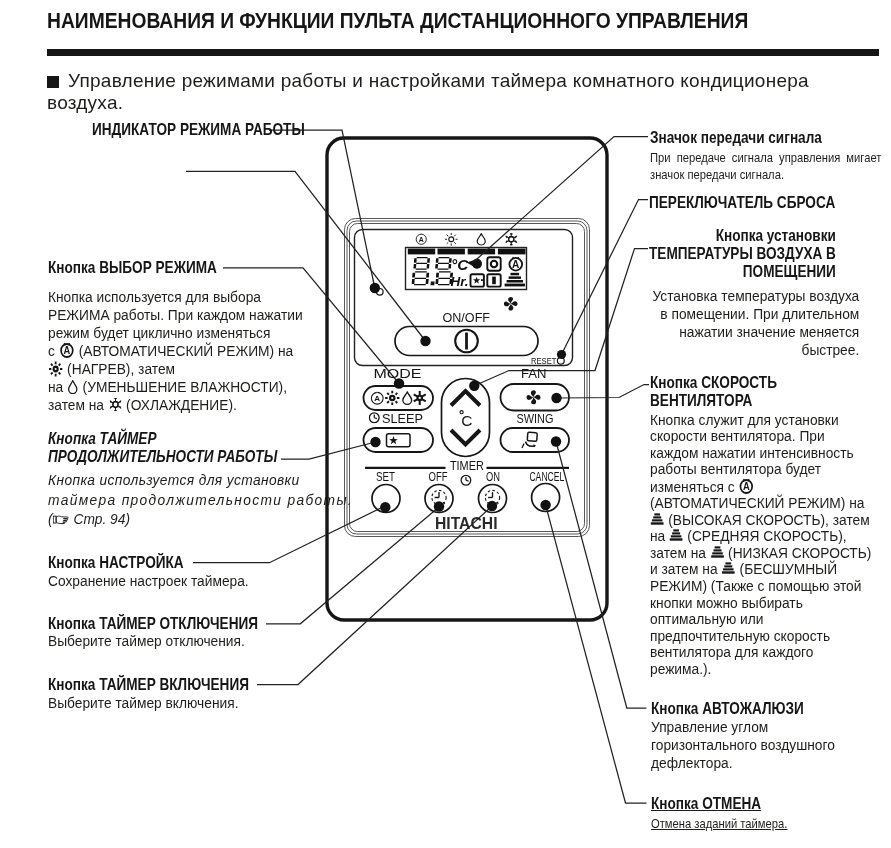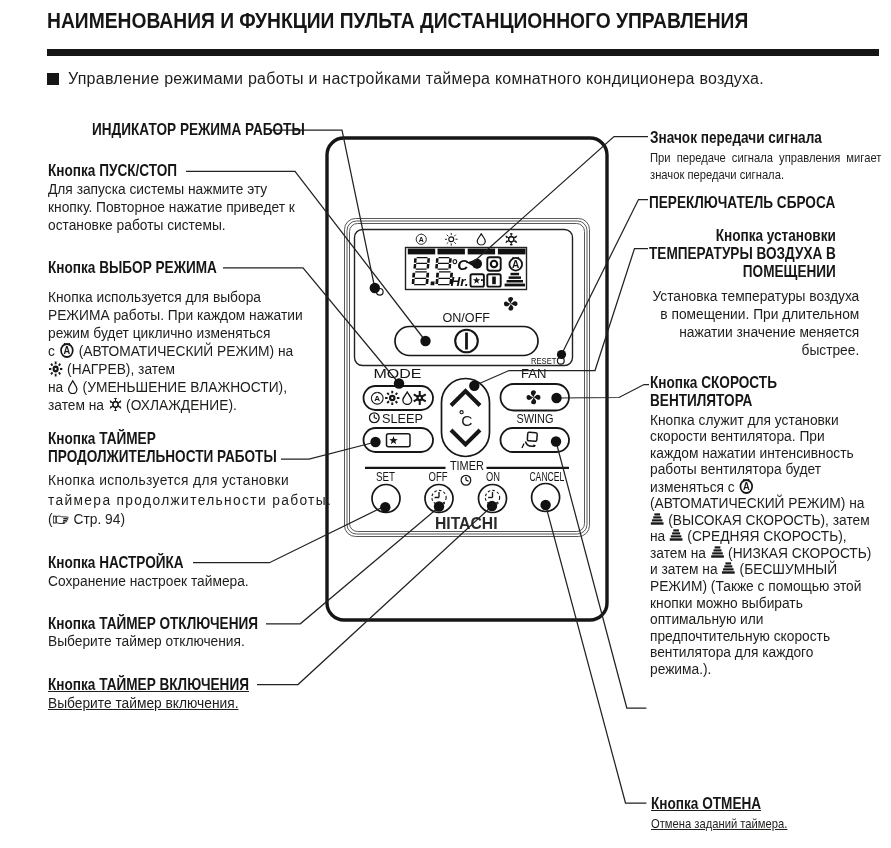--- a/index.html
+++ b/index.html
@@ -2,21 +2,21 @@
 <html><head>
 <meta charset="utf-8">
 <style>
   html,body{margin:0;padding:0;background:#fff;}
   #page{position:relative;width:891px;height:848px;background:#ffffff;overflow:hidden;
         font-family:"Liberation Sans",sans-serif;color:#1d1d1b;margin-left:17px;}
   
   #title{position:absolute;left:30px;top:9px;font-size:21.3px;font-weight:bold;
          white-space:nowrap;color:#161616;transform:scaleX(0.904);transform-origin:0 0;}
   #title-rule{position:absolute;left:30px;top:49px;width:832px;height:6.5px;background:#161616;}
-  #intro{position:absolute;left:30px;top:70px;width:840px;font-size:16px;letter-spacing:0.25px;color:#1d1d1b;}
+  #intro{position:absolute;left:30px;top:70px;width:840px;font-size:19px;letter-spacing:0.25px;color:#1d1d1b;}
   #intro .sq{display:inline-block;width:12px;height:12px;background:#161616;margin-right:9px;
              vertical-align:-1px;}
   
   #art{position:absolute;left:0;top:0;width:891px;height:848px;z-index:1;}
   
   .label{position:absolute;z-index:2;}
   .label .h{font-weight:bold;font-size:17px;line-height:18px;color:#161616;white-space:nowrap;
             transform:scaleX(0.80);transform-origin:0 0;}
   .label .b{font-size:15.3px;line-height:18px;color:#1d1d1b;white-space:nowrap;
             transform:scaleX(0.90);transform-origin:0 0;}
@@ -363,30 +363,20 @@
       <circle cx="475" cy="506" r="5.2"></circle>
       <circle cx="528.6" cy="505" r="5.2"></circle>
     </g>
   </svg>
 
   <div class="label" id="lab-l1" style="left:31px;top:120.5px;padding-left:44px;">
     <div class="h">
         <div class="ln">ИНДИКАТОР РЕЖИМА РАБОТЫ</div>
       </div>
   </div>
-  <div class="label" id="lab-l2" style="left:31px;top:162px;">
-    <div class="h">
-        <div class="ln">Кнопка ПУСК/СТОП</div>
-      </div>
-    <div class="b">
-        <div class="ln">Для запуска системы нажмите эту</div>
-        <div class="ln">кнопку. Повторное нажатие приведет к</div>
-        <div class="ln">остановке работы системы.</div>
-      </div>
-  </div>
   <div class="label" id="lab-l3" style="left:31px;top:259px;">
     <div class="h">
         <div class="ln">Кнопка ВЫБОР РЕЖИМА</div>
       </div>
     <div class="b">
         <div class="ln">Кнопка используется для выбора</div>
         <div class="ln">РЕЖИМА работы. При каждом нажатии</div>
         <div class="ln">режим будет циклично изменяться</div>
         <div class="ln">с <svg class="ic ic-autoB">
             <use href="#sym-autoB"></use>
@@ -395,21 +385,21 @@
             <use href="#sym-heatB"></use>
           </svg> (НАГРЕВ), затем</div>
         <div class="ln">на <svg class="ic ic-drop">
             <use href="#sym-drop"></use>
           </svg> (УМЕНЬШЕНИЕ ВЛАЖНОСТИ),</div>
         <div class="ln">затем на <svg class="ic ic-coolO">
             <use href="#sym-coolO"></use>
           </svg> (ОХЛАЖДЕНИЕ).</div>
       </div>
   </div>
-  <div class="label" id="lab-l4" style="left:31px;top:430px;">
+  <div class="label" id="lab-l4" style="left:31px;top:430px;font-style:italic;">
     <div class="h">
         <div class="ln">Кнопка ТАЙМЕР</div>
         <div class="ln">ПРОДОЛЖИТЕЛЬНОСТИ РАБОТЫ</div>
       </div>
     <div class="b">
         <div class="ln">Кнопка используется для установки</div>
         <div class="ln">таймера продолжительности работы.</div>
         <div class="ln">(<svg class="ic ic-hand">
             <use href="#sym-hand"></use>
           </svg> Стр. 94)</div>
@@ -424,21 +414,21 @@
       </div>
   </div>
   <div class="label" id="lab-l5" style="left:31px;top:553.7px;">
     <div class="h">
         <div class="ln">Кнопка НАСТРОЙКА</div>
       </div>
     <div class="b">
         <div class="ln">Сохранение настроек таймера.</div>
       </div>
   </div>
-  <div class="label" id="lab-l7" style="left:31px;top:675.5px;text-decoration:underline;">
+  <div class="label" id="lab-l7" style="left:31px;top:675.5px;">
     <div class="h">
         <div class="ln">Кнопка ТАЙМЕР ВКЛЮЧЕНИЯ</div>
       </div>
     <div class="b">
         <div class="ln">Выберите таймер включения.</div>
       </div>
   </div>
 
   <div class="label small" id="lab-r1" style="left:633px;top:128.5px;">
     <div class="h">
@@ -494,20 +484,30 @@
             <use href="#sym-fansp"></use>
           </svg> (БЕСШУМНЫЙ</div>
         <div class="ln">РЕЖИМ) (Также с помощью этой</div>
         <div class="ln">кнопки можно выбирать</div>
         <div class="ln">оптимальную или</div>
         <div class="ln">предпочтительную скорость</div>
         <div class="ln">вентилятора для каждого</div>
         <div class="ln">режима.).</div>
       </div>
   </div>
+  <div class="label" id="lab-r5" style="left:634px;top:699.5px;">
+    <div class="h">
+        <div class="ln">Кнопка АВТОЖАЛЮЗИ</div>
+      </div>
+    <div class="b">
+        <div class="ln">Управление углом</div>
+        <div class="ln">горизонтального воздушного</div>
+        <div class="ln">дефлектора.</div>
+      </div>
+  </div>
   <div class="label small" id="lab-r6" style="left:634px;top:795px;text-decoration:underline;">
     <div class="h">
         <div class="ln">Кнопка ОТМЕНА</div>
       </div>
     <div class="b">
         <div class="ln">Отмена заданий таймера.</div>
       </div>
   </div>
 
 </div>

